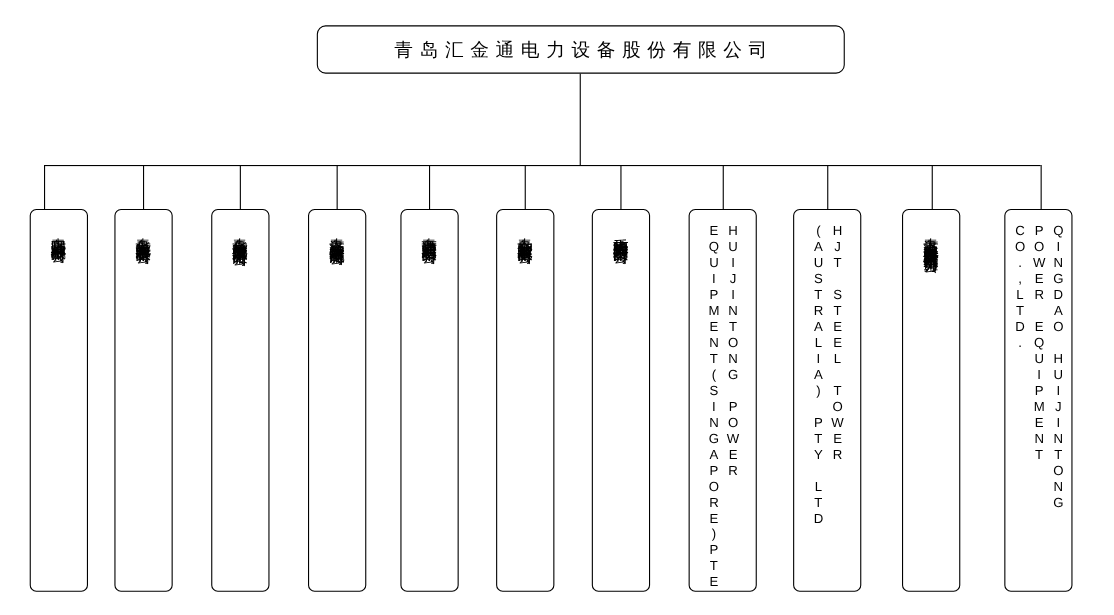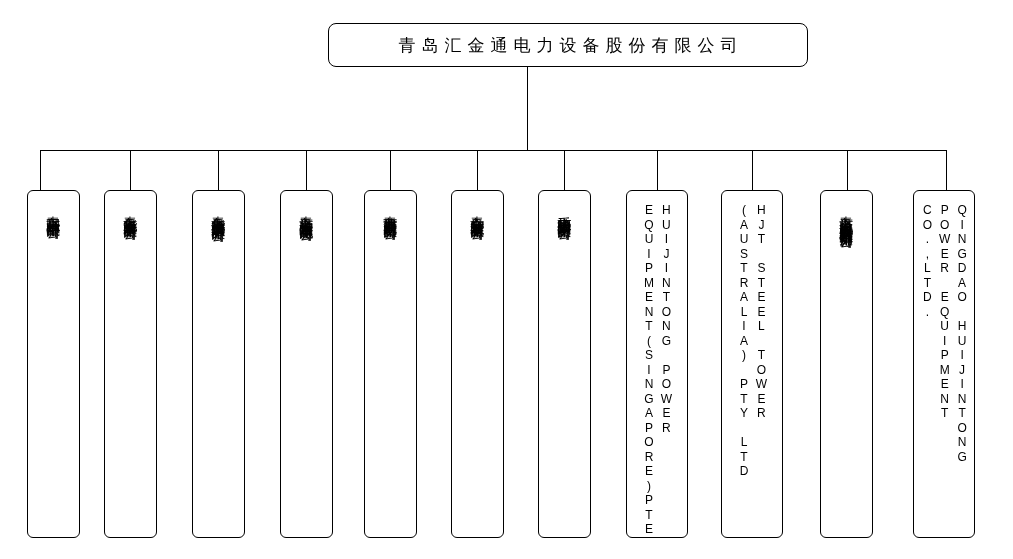--- a/index.html
+++ b/index.html
@@ -28,21 +28,20 @@
     justify-content: center;
     overflow: hidden;
   }
   .root-node {
     left: 288px;
     top: 23px;
     width: 480px;
     height: 44px;
     align-items: center;
     border-radius: 8px;
-    margin-left: 40px;
   }
   .root-label {
     font-size: 17px;
     letter-spacing: 6px;
     color: #000000;
     white-space: nowrap;
     padding-left: 6px;
   }
   .child-node {
     top: 190px;

